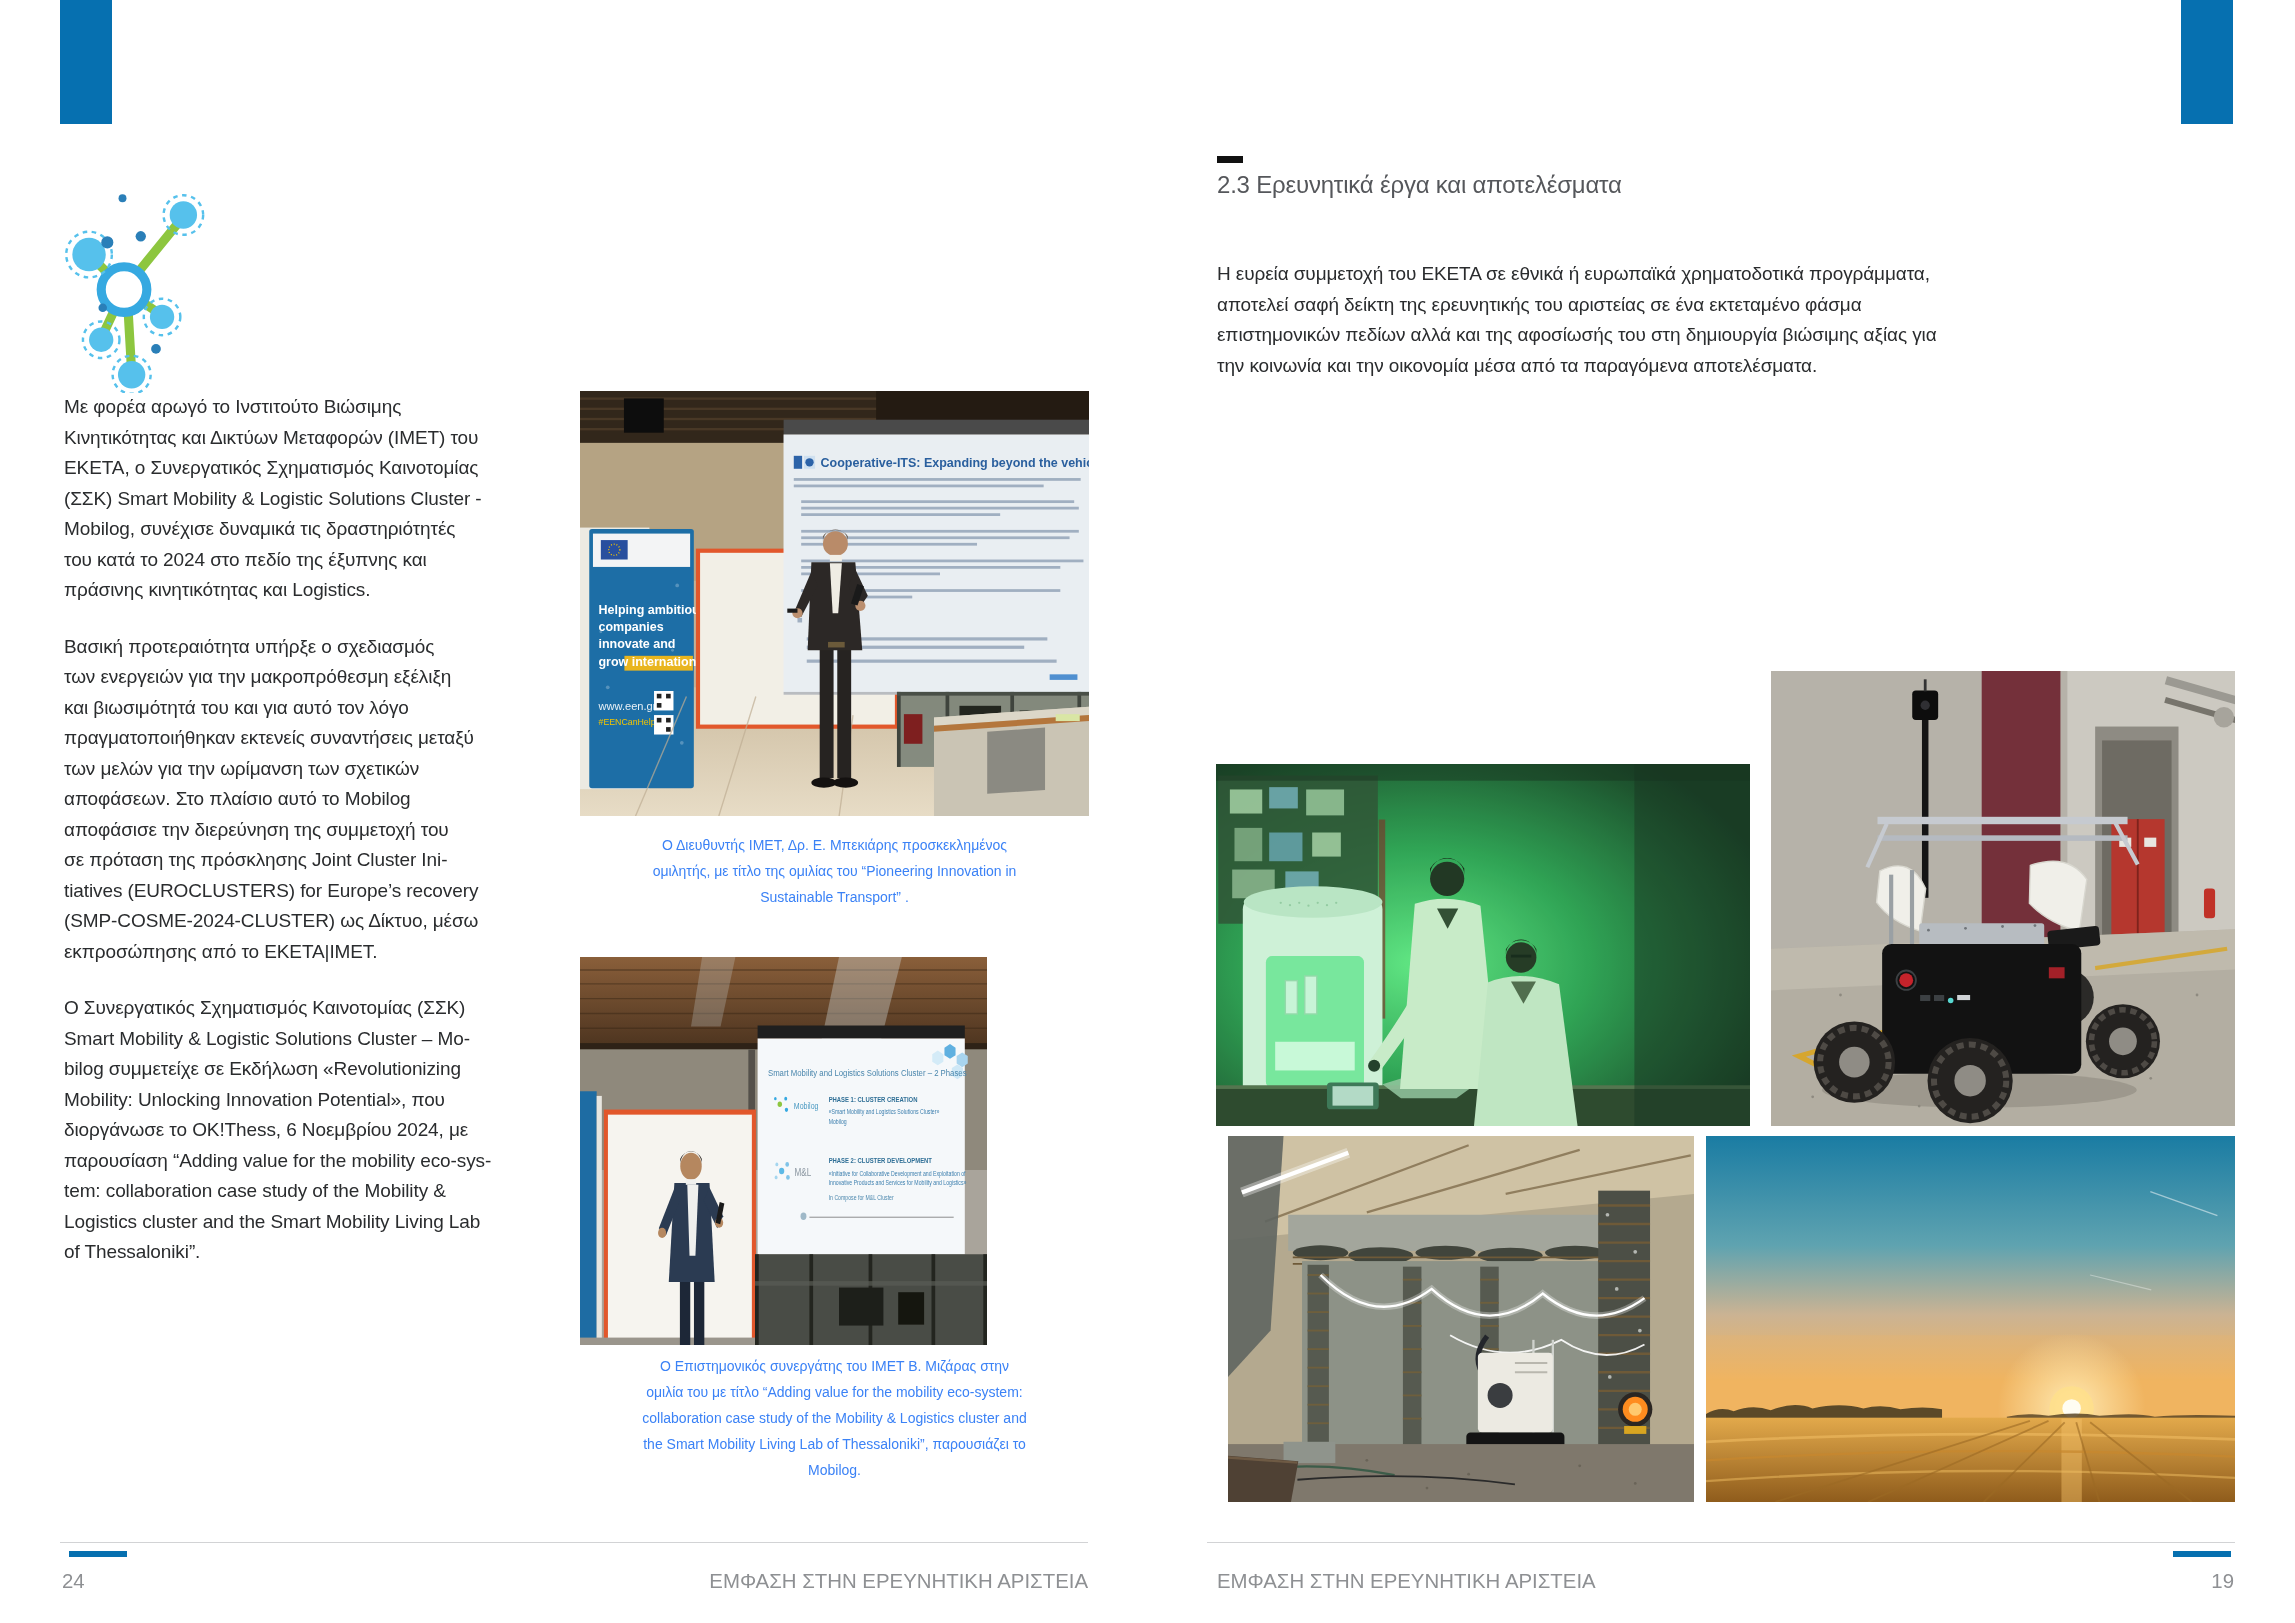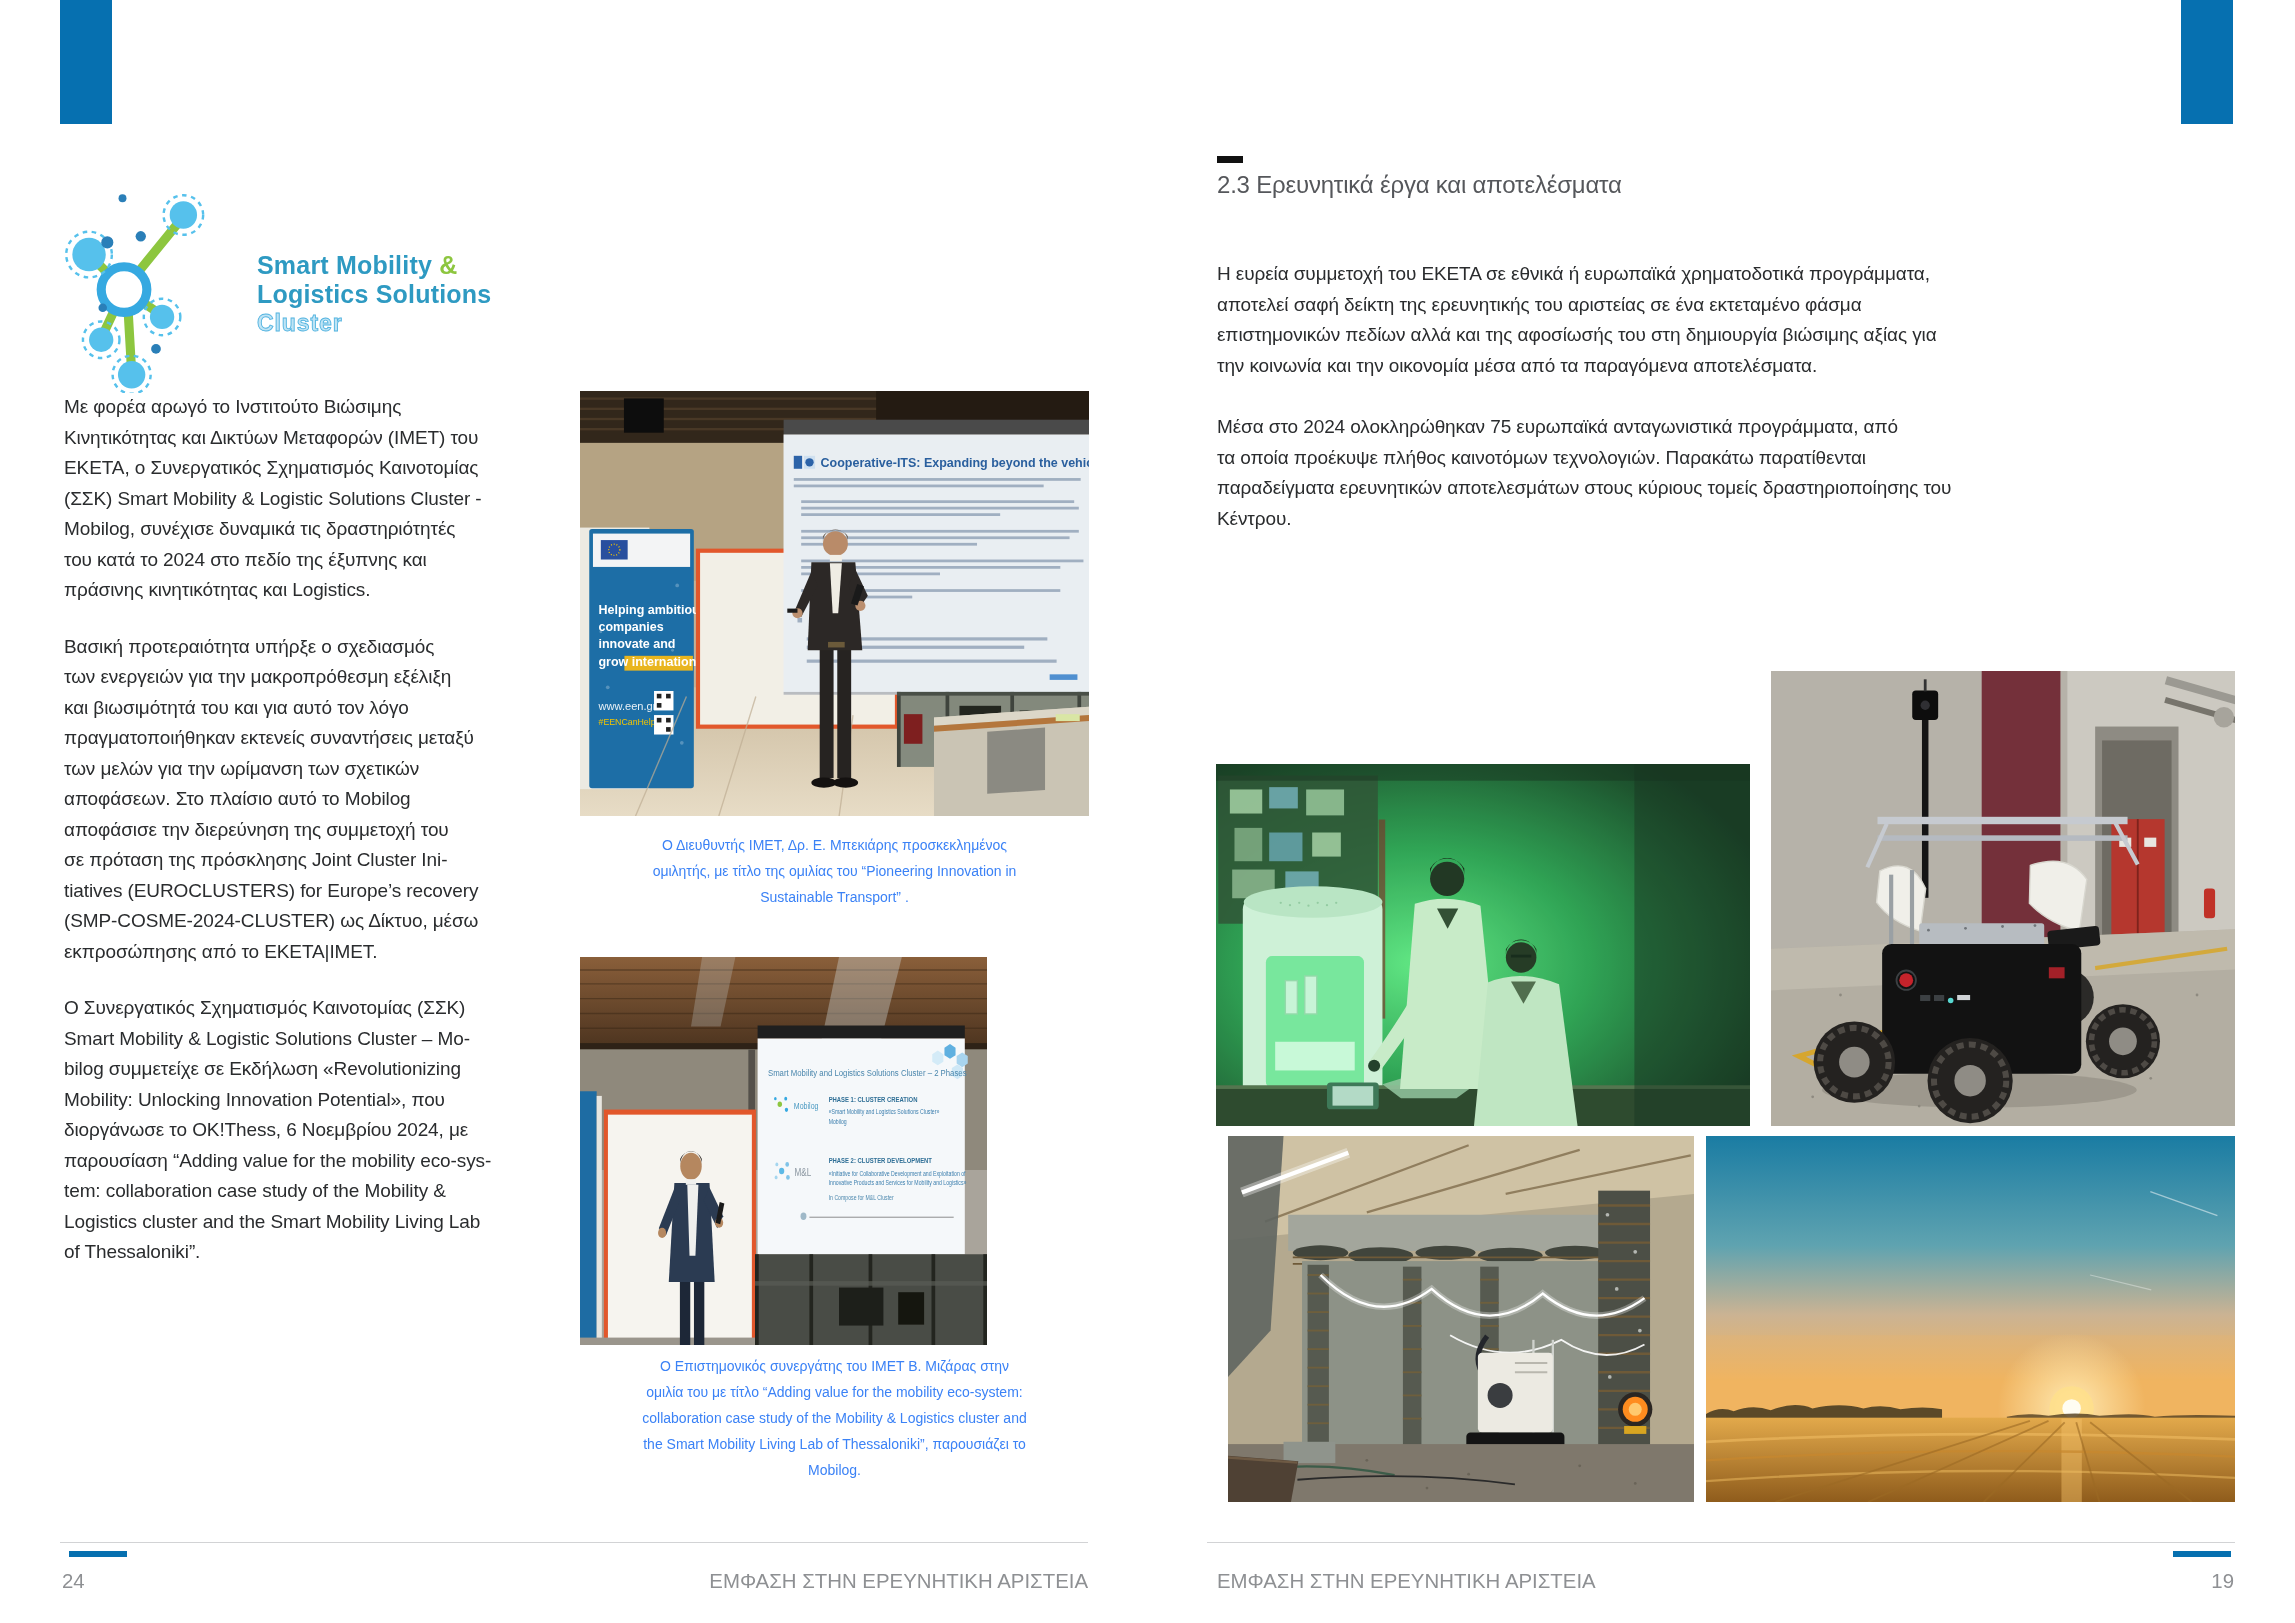--- a/index.html
+++ b/index.html
@@ -57,25 +57,20 @@
       <g fill="#2a7fb8">
         <circle cx="27" cy="41" r="4"></circle>
         <circle cx="49" cy="37" r="3.4"></circle>
         <circle cx="37" cy="12" r="2.6"></circle>
         <circle cx="24" cy="84" r="2.8"></circle>
         <circle cx="59" cy="111" r="3.2"></circle>
       </g>
     </svg>
   </div>
 
-  <div class="abs" style="left:257px;top:251px;width:324px;">
-    <div class="logo-line"><span>Smart Mobility </span><span class="logo-amp">&amp;</span></div>
-    <div class="logo-line">Logistics Solutions</div>
-    <div class="logo-cluster">Cluster</div>
-  </div>
 
   <div class="abs body-text" style="left:64px;top:392px;width:497px;">
     <p class="pre">Με φορέα αρωγό το Ινστιτούτο Βιώσιμης
 Κινητικότητας και Δικτύων Μεταφορών (ΙΜΕΤ) του
 ΕΚΕΤΑ, ο Συνεργατικός Σχηματισμός Καινοτομίας
 (ΣΣΚ) Smart Mobility &amp; Logistic Solutions Cluster -
 Mobilog, συνέχισε δυναμικά τις δραστηριότητές
 του κατά το 2024 στο πεδίο της έξυπνης και
 πράσινης κινητικότητας και Logistics.</p>
     <p class="pre">Βασική προτεραιότητα υπήρξε ο σχεδιασμός
@@ -328,24 +323,20 @@
 Mobilog.</div>
 
   <div class="abs dash" style="left:1217px;top:156px;width:26px;height:7px;"></div>
   <div class="abs heading" style="left:1217px;top:171px;width:879px;">2.3 Ερευνητικά έργα και αποτελέσματα</div>
 
   <div class="abs body-text" style="left:1217px;top:259px;width:907px;">
     <p class="pre" style="margin-bottom:31px;">Η ευρεία συμμετοχή του ΕΚΕΤΑ σε εθνικά ή ευρωπαϊκά χρηματοδοτικά προγράμματα,
 αποτελεί σαφή δείκτη της ερευνητικής του αριστείας σε ένα εκτεταμένο φάσμα
 επιστημονικών πεδίων αλλά και της αφοσίωσής του στη  δημιουργία βιώσιμης αξίας για
 την κοινωνία και την οικονομία μέσα από τα παραγόμενα αποτελέσματα.</p>
-    <p class="pre">Μέσα στο 2024 ολοκληρώθηκαν 75 ευρωπαϊκά ανταγωνιστικά προγράμματα, από
-τα οποία προέκυψε πλήθος καινοτόμων τεχνολογιών. Παρακάτω παρατίθενται
-παραδείγματα ερευνητικών αποτελεσμάτων στους κύριους τομείς δραστηριοποίησης του
-Κέντρου.</p>
   </div>
 
   <div class="abs photo" style="left:1216px;top:764px;width:534px;height:362px;">
     <svg viewBox="0 0 1155 782" preserveAspectRatio="none">
       <defs>
         <radialGradient id="gglow" cx="38%" cy="55%" r="70%">
           <stop offset="0" stop-color="#66e886"></stop>
             <stop offset="0.45" stop-color="#2f9e52"></stop>
             <stop offset="1" stop-color="#16301d"></stop>
         </radialGradient>

